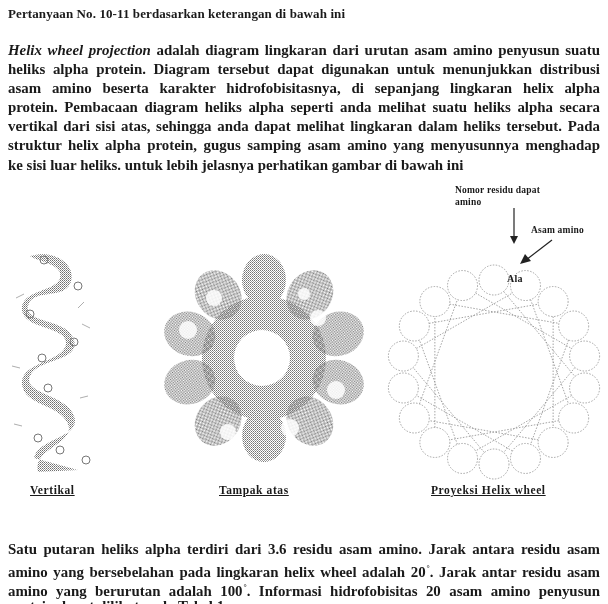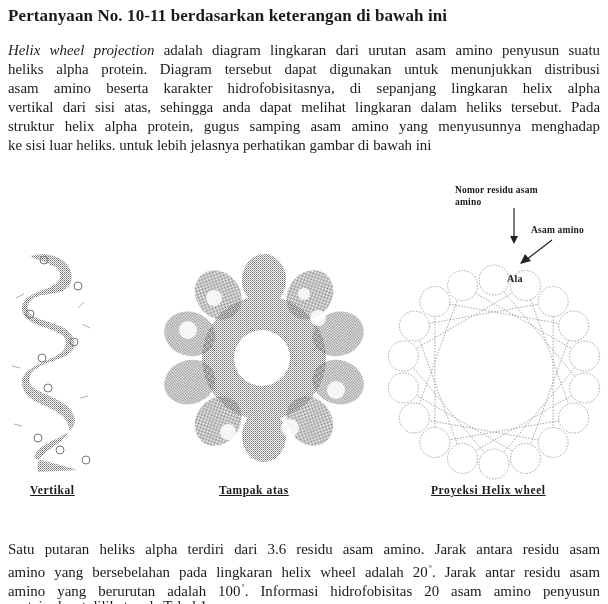--- a/index.html
+++ b/index.html
@@ -1,39 +1,40 @@
 <!DOCTYPE html>
 <html><head>
 <meta charset="utf-8">
 <style>
   html, body { margin:0; padding:0; background:#ffffff; }
   body { width:608px; height:604px; position:relative; overflow:hidden;
          font-family:"Liberation Serif", serif; color:#1a1a1a; }
-  .title { position:absolute; left:8px; top:6px; font-size:17px; font-weight:bold; letter-spacing:0.1px; }
+  .title { position:absolute; left:8px; top:6px; font-size:13px; font-weight:bold; letter-spacing:0.1px; }
   .para { position:absolute; left:8px; width:592px; font-size:14.9px; line-height:19.1px;
-          text-align:justify; text-align-last:left; }
+          text-align:justify; text-align-last:left;font-weight:bold; }
   .para .line { display:block; text-align:justify; text-align-last:justify; white-space:nowrap; overflow:visible; height:19.1px; }
   .para .line.last { text-align-last:left; }
   .p1 { top:41px; }
   .p2 { top:516px;margin-top:24px; }
   .em { font-style:italic; }
   .fig { position:absolute; }
   .caption { position:absolute; top:484px; font-size:11.5px; font-weight:bold; letter-spacing:0.6px;text-decoration:underline; }
   .anno { position:absolute; font-size:9.5px; font-weight:bold; line-height:12px; letter-spacing:0.2px; }
   sup.deg { font-size:8px; vertical-align:6px; margin-left:1px; }
 </style>
 </head>
 <body>
 
 <div class="title">Pertanyaan No. 10-11 berdasarkan keterangan di bawah ini</div>
 
 <div class="para p1">
   <span class="line"><span class="em">Helix wheel projection</span><span> adalah diagram lingkaran dari urutan asam amino penyusun suatu</span></span>
   <span class="line">heliks alpha protein. Diagram tersebut dapat digunakan untuk menunjukkan distribusi</span>
   <span class="line">asam amino beserta karakter hidrofobisitasnya, di sepanjang lingkaran helix alpha</span>
+  <span class="line">protein. Pembacaan diagram heliks alpha seperti anda melihat suatu heliks alpha secara</span>
   <span class="line">vertikal dari sisi atas, sehingga anda dapat melihat lingkaran dalam heliks tersebut. Pada</span>
   <span class="line">struktur helix alpha protein, gugus samping asam amino yang menyusunnya menghadap</span>
   <span class="line last">ke sisi luar heliks.  untuk lebih jelasnya perhatikan gambar di bawah ini</span>
 </div>
 
 <svg class="fig" style="left:8px;top:248px" width="86" height="226" viewBox="0 0 86 226">
   <defs>
     <pattern id="dots" width="2" height="2" patternUnits="userSpaceOnUse">
       <rect width="1" height="1" fill="#555"></rect>
         <rect x="1" y="1" width="1" height="1" fill="#888"></rect>
@@ -129,21 +130,21 @@
       <circle cx="193.67433714816826" cy="168.00000000000017" r="15" fill="#fff"></circle>
       <circle cx="54.86353990883837" cy="192.47608876694596" r="15" fill="#fff"></circle>
       <circle cx="54.86353990883825" cy="51.523911233054136" r="15" fill="#fff"></circle>
       <circle cx="193.67433714816832" cy="75.99999999999997" r="15" fill="#fff"></circle>
       <circle cx="145.46585318596172" cy="208.4517211123035" r="15" fill="#fff"></circle>
       <circle cx="23.39768672287687" cy="137.97563234535767" r="15" fill="#fff"></circle>
     </g>
 </svg>
 
 <div class="anno" style="left:455px;top:184px;">
-  <div>Nomor residu asam</div>
+  <div>Nomor residu dapat</div>
   <div>amino</div>
 </div>
 <svg class="fig" style="left:508px;top:206px" width="12" height="40" viewBox="0 0 12 40">
   <line x1="6" y1="2" x2="6" y2="32" stroke="#222" stroke-width="1.2"></line>
   <polygon points="2,30 10,30 6,38" fill="#222"></polygon>
 </svg>
 <div class="anno" style="left:531px;top:224px;">Asam amino</div>
 <svg class="fig" style="left:518px;top:238px" width="36" height="28" viewBox="0 0 36 28">
   <line x1="34" y1="2" x2="8" y2="22" stroke="#222" stroke-width="1.2"></line>
   <polygon points="2,26 7,16 13,23" fill="#222"></polygon>

